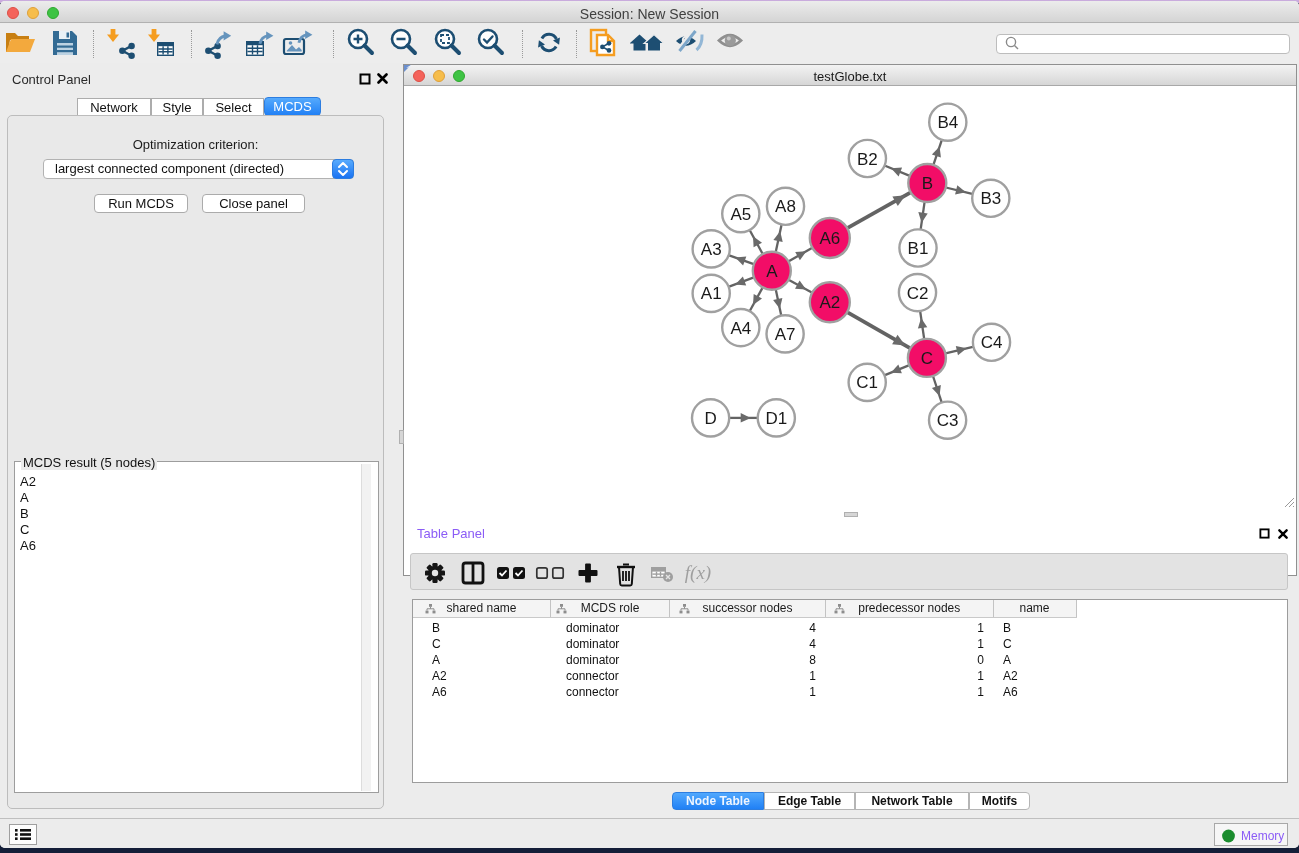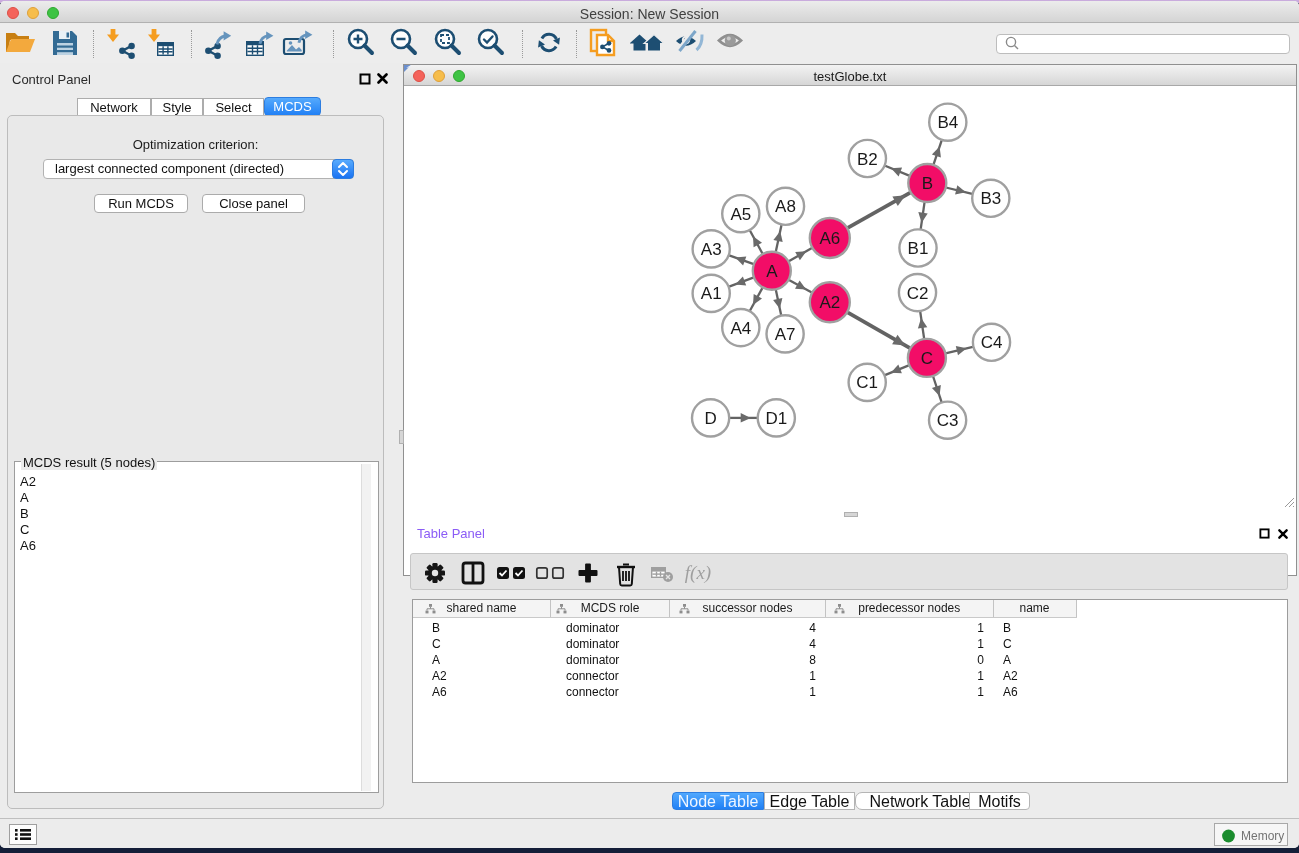--- a/index.html
+++ b/index.html
@@ -44,27 +44,27 @@
 #net-title { width:100%; top:4px; text-align:center; font-size:13px; color:#1a1a1a; }
 
 #tp-title { left:417px; top:525px; font-size:13px; color:#8b5cf6; }
 #tp-toolbar { left:410px; top:552px; width:878px; height:37px; background:#e3e3e3;
   border:1px solid #c6c6c6; border-radius:3px; }
 #tp-table { left:412px; top:598px; width:876px; height:184px; background:#fff; border:1px solid #9c9c9c; }
 .th { position:absolute; top:0; height:17px; background:#f4f4f4; border-right:1px solid #c3c3c3;
   font-size:12px; color:#1a1a1a; text-align:center; line-height:16px; }
 .td { position:absolute; font-size:12px; color:#111; }
 .btab { position:absolute; top:791px; height:18px; background:#fff; border:1px solid #b5b5b5;
-  font-size:16px; color:#111; text-align:center; line-height:17px; }
+  font-size:12px; color:#111; text-align:center; line-height:17px;font-weight:bold; }
 .btab.sel { background:linear-gradient(#51a8fd,#2080f5); color:#eef5ff; border-color:#2c7de0; }
 
 #statusbar { left:0; top:817px; width:1299px; height:31px; background:#ececec; border-top:1px solid #bfbfbf; }
 #sb-btn { left:9px; top:823px; width:28px; height:21px; background:#fdfdfd; border:1px solid #9f9f9f; }
 #mem-btn { left:1214px; top:822px; width:74px; height:23px; background:#f6f6f6; border:1px solid #a8a8a8;
-  font-size:12px; color:#737373; }
+  font-size:12px; color:#8b5cf6; }
 </style>
 </head>
 <body>
 <div class="abs" id="wall-top"></div>
 <div class="abs" id="win">
   <div class="abs" id="titlebar">
     <div class="tl" style="left:7px;  background:#f4635b; border:0.5px solid #dd4f46;"></div>
     <div class="tl" style="left:27px; background:#f6bd4b; border:0.5px solid #dfa039;"></div>
     <div class="tl" style="left:47px; background:#3ec344; border:0.5px solid #2fa82f;"></div>
     <div class="abs" id="title-text">Session: New Session</div>
@@ -471,21 +471,21 @@
     <div class="td" style="left:490px;top:69px;width:81px;text-align:right;">1</div>
     <div class="td" style="left:590px;top:69px;">A2</div>
     <div class="td" style="left:19px;top:85px;">A6</div>
     <div class="td" style="left:153px;top:85px;">connector</div>
     <div class="td" style="left:322px;top:85px;width:81px;text-align:right;">1</div>
     <div class="td" style="left:490px;top:85px;width:81px;text-align:right;">1</div>
     <div class="td" style="left:590px;top:85px;">A6</div>
   </div>
   <div class="btab sel" style="left:672px; width:92px; border-radius:4px 0 0 4px;">Node Table</div>
   <div class="btab" style="left:764px; width:91px;">Edge Table</div>
-  <div class="btab" style="left:855px; width:130px;border-radius:7px;">Network Table</div>
+  <div class="btab" style="left:855px; width:114px;">Network Table</div>
   <div class="btab" style="left:969px; width:61px; border-radius:0 4px 4px 0;">Motifs</div>
 
   <div class="abs" id="statusbar"></div>
   <div class="abs" id="sb-btn">
     <svg width="16" height="13" viewBox="0 0 16 13" style="position:absolute;left:5px;top:3px">
       <rect x="0" y="1" width="2.6" height="2.6" fill="#111"></rect>
         <rect x="5" y="1" width="11" height="2.6" fill="#111"></rect>
       <rect x="0" y="5.2" width="2.6" height="2.6" fill="#111"></rect>
         <rect x="5" y="5.2" width="11" height="2.6" fill="#111"></rect>
       <rect x="0" y="9.4" width="2.6" height="2.6" fill="#111"></rect>

